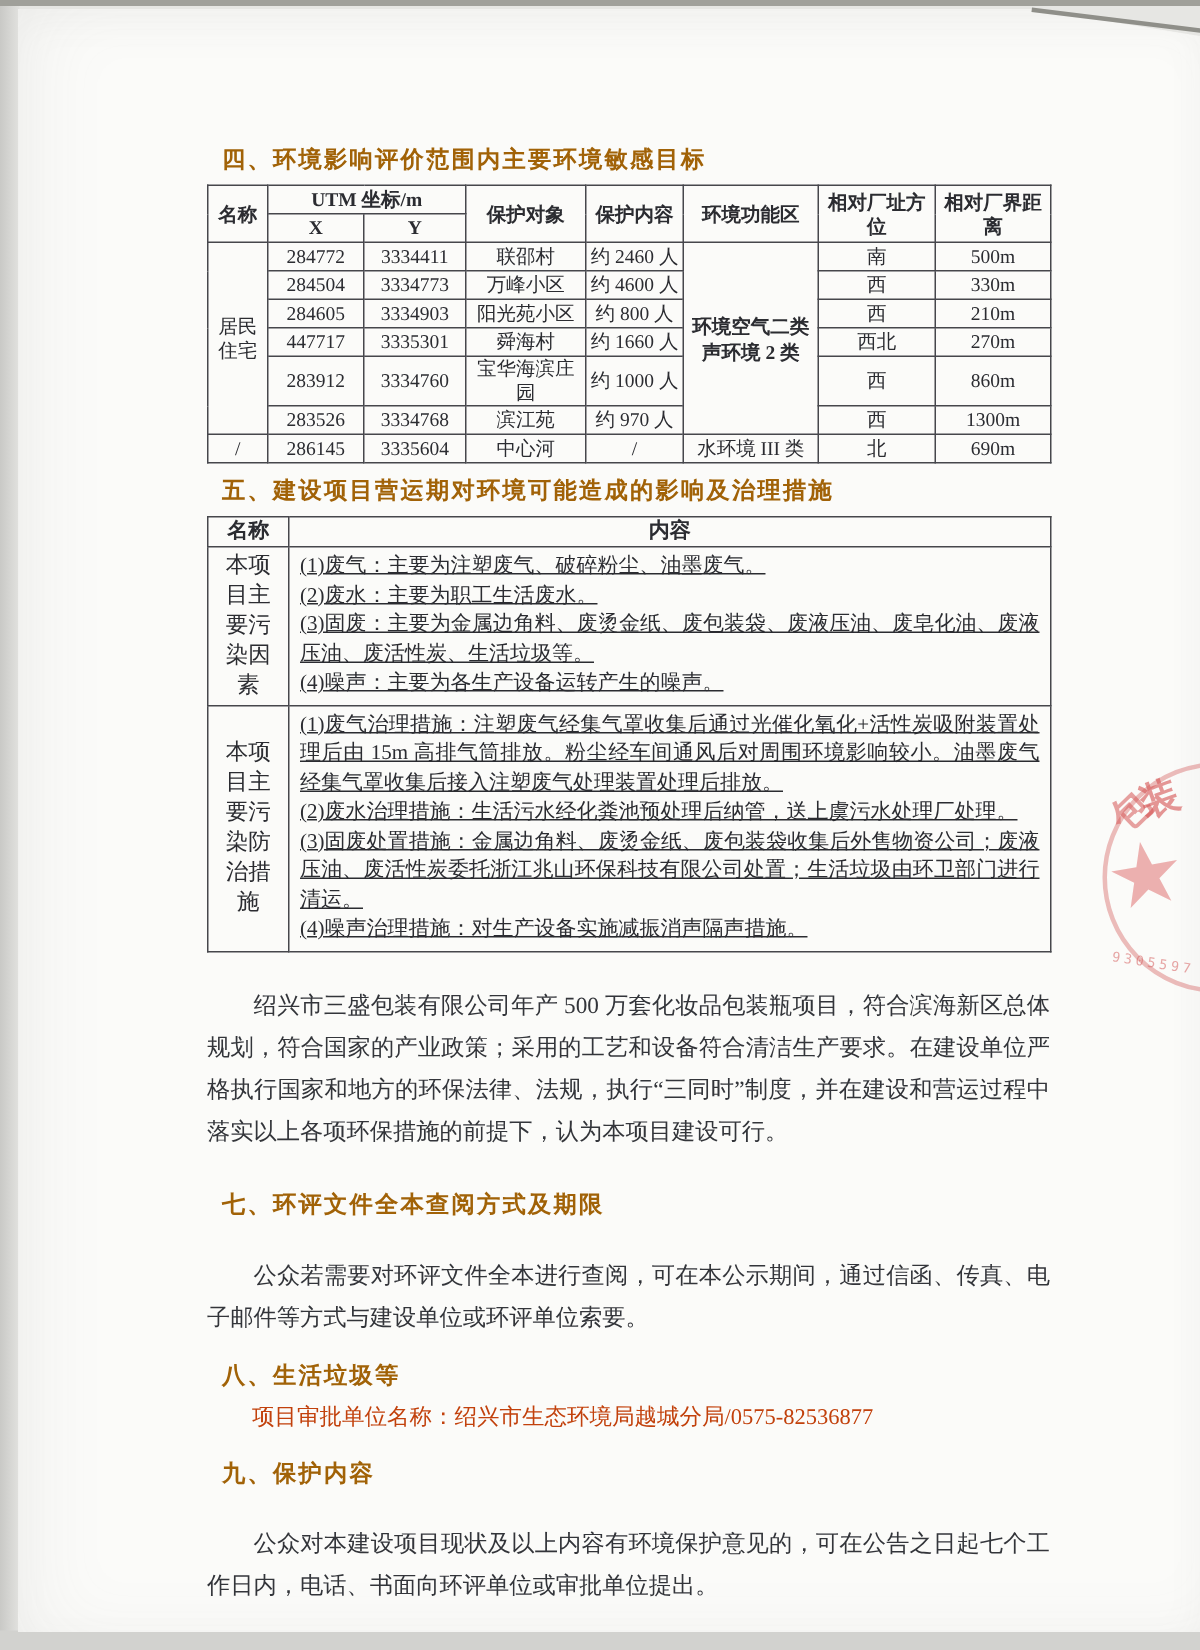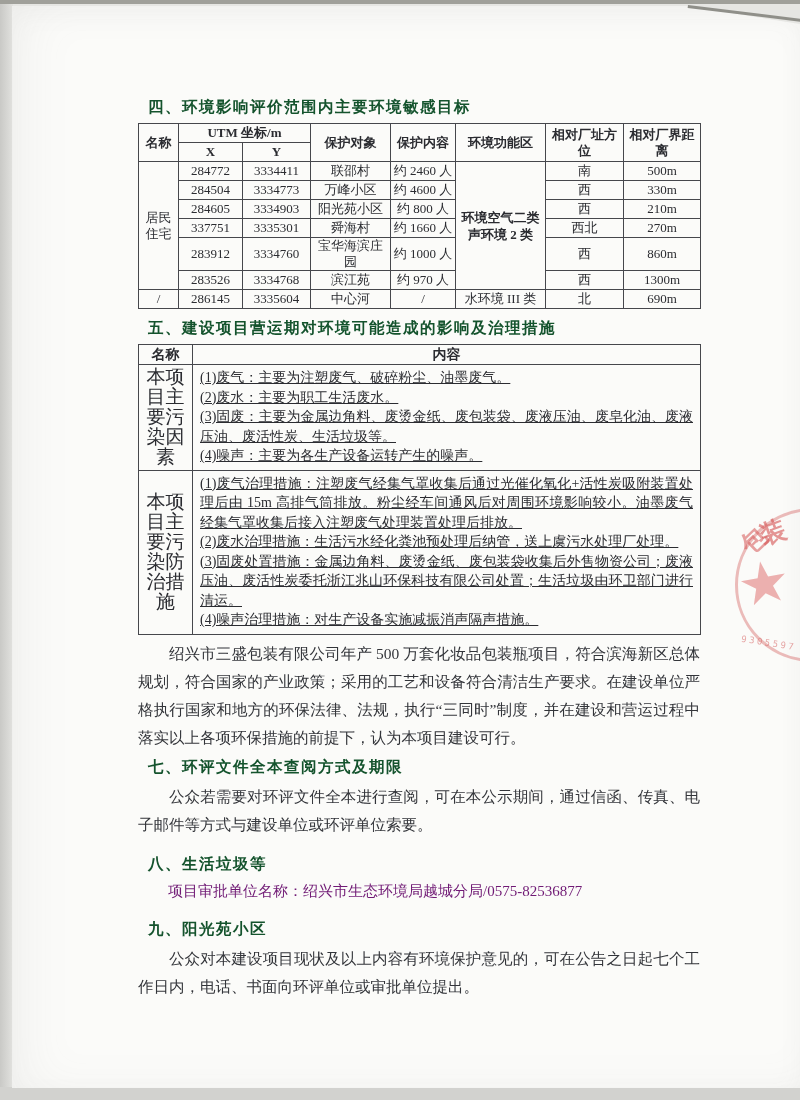--- a/index.html
+++ b/index.html
@@ -10,40 +10,40 @@
     background:linear-gradient(90deg,#c9c9c6,#e2e2df);}
   .bottom-strip{position:absolute;left:0;top:1087px;width:800px;height:13px;background:#d2d2cf;}
   .paper{position:absolute;left:12px;top:6px;width:788px;height:1082px;background:#fbfbf9;
     clip-path:polygon(0px 0px,676px 0px,788px 18px,788px 1082px,0px 1082px);
     box-shadow:inset 20px 0 45px rgba(120,120,115,0.06), inset 0 8px 25px rgba(120,120,115,0.05);}
   .corner-line{position:absolute;left:688px;top:5px;width:118px;height:3px;background:#8f8f89;
     transform:rotate(7deg);transform-origin:left top;}
 
   .content{position:absolute;left:138px;top:90px;width:562px;color:#2b2c31;}
   .sec-title{margin:0;padding-left:10px;font-size:15.5px;font-weight:bold;
-    letter-spacing:1.5px;color:#14532d;line-height:22px;}
-  .para{margin:5px 0 0 0;font-size:15.5px;line-height:28px;text-indent:2em;
+    letter-spacing:1.5px;color:#a16207;line-height:22px;}
+  .para{margin:22px 0 0 0;font-size:15.5px;line-height:28px;text-indent:2em;
     text-align:justify;color:#33353a;}
-  .single-line{margin:4px 0 0 0;font-size:15px;line-height:24px;text-indent:2em;color:#701a75;}
+  .single-line{margin:4px 0 0 0;font-size:15px;line-height:24px;text-indent:2em;color:#c2410c;}
 
   table{border-collapse:collapse;table-layout:fixed;}
   .t1{width:562px;margin-top:5px;font-size:13px;}
   .t1 td,.t1 th{border:1px solid #46474c;text-align:center;vertical-align:middle;
     padding:0 1px;height:18px;line-height:16px;color:#2b2c31;font-weight:normal;overflow:hidden;}
   .t1 th{font-weight:bold;}
   .t1 .hdr1{height:19px;}
   .zone-line{display:block;line-height:17px;font-weight:bold;}
   .t2{width:562px;margin-top:5px;font-size:14px;}
   .t2 td,.t2 th{border:1px solid #46474c;vertical-align:middle;color:#2b2c31;}
   .t2 th{font-weight:bold;text-align:center;height:19px;line-height:19px;padding:0;}
-  .t2 .label-cell{text-align:center;padding:0 6px;line-height:20px;font-size:19px;}
+  .t2 .label-cell{text-align:center;padding:0 6px;line-height:20px;font-size:15px;}
   .t2 .content-cell{text-align:left;padding:3px 7px 4px 7px;text-decoration:underline;}
   .t2 .item{line-height:19.5px;text-align:justify;}
   .mt6{margin-top:6px;} .mt8{margin-top:8px;} .mt11{margin-top:11px;}
-  .mt14{margin-top:14px;} .mt15{margin-top:15px;} .mt16{margin-top:4px;}
+  .mt14{margin-top:14px;} .mt15{margin-top:15px;} .mt16{margin-top:24px;}
 
   .seal{position:absolute;left:735px;top:508px;width:154px;height:154px;pointer-events:none;}
   .seal-ring{position:absolute;left:0;top:0;width:148px;height:148px;border-radius:50%;
     border:3px solid rgba(213,98,98,0.42);}
   .seal-char-partial{position:absolute;left:6px;top:16px;font-size:25px;font-weight:bold;
     color:rgba(213,85,85,0.55);transform:rotate(-44deg);}
   .seal-char{position:absolute;left:25px;top:7px;font-size:26px;font-weight:bold;
     color:rgba(213,85,85,0.62);transform:rotate(-20deg);}
   .seal-star{position:absolute;left:3px;top:47px;font-size:58px;line-height:58px;
     color:rgba(224,115,115,0.55);transform:rotate(-10deg);}
@@ -112,21 +112,21 @@
       </tr>
       <tr>
         <td>284605</td>
         <td>3334903</td>
         <td>阳光苑小区</td>
         <td>约 800 人</td>
         <td>西</td>
         <td>210m</td>
       </tr>
       <tr>
-        <td>337751</td>
+        <td>447717</td>
         <td>3335301</td>
         <td>舜海村</td>
         <td>约 1660 人</td>
         <td>西北</td>
         <td>270m</td>
       </tr>
       <tr>
         <td>283912</td>
         <td>3334760</td>
         <td>宝华海滨庄园</td>
@@ -189,21 +189,21 @@
       </table>
 
     <p class="para">绍兴市三盛包装有限公司年产 500 万套化妆品包装瓶项目，符合滨海新区总体规划，符合国家的产业政策；采用的工艺和设备符合清洁生产要求。在建设单位严格执行国家和地方的环保法律、法规，执行“三同时”制度，并在建设和营运过程中落实以上各项环保措施的前提下，认为本项目建设可行。</p>
 
     <h2 class="sec-title mt16">七、环评文件全本查阅方式及期限</h2>
     <p class="para">公众若需要对环评文件全本进行查阅，可在本公示期间，通过信函、传真、电子邮件等方式与建设单位或环评单位索要。</p>
 
     <h2 class="sec-title mt14">八、生活垃圾等</h2>
     <p class="single-line">项目审批单位名称：绍兴市生态环境局越城分局/0575-82536877</p>
 
-    <h2 class="sec-title mt15">九、阳光苑小区</h2>
+    <h2 class="sec-title mt15">九、保护内容</h2>
     <p class="para">公众对本建设项目现状及以上内容有环境保护意见的，可在公告之日起七个工作日内，电话、书面向环评单位或审批单位提出。</p>
 
   </div>
 
   <div class="seal">
     <div class="seal-ring"></div>
     <span class="seal-char-partial">包</span>
     <span class="seal-char">装</span>
     <span class="seal-star">★</span>
     <span class="seal-digits">9305597</span>

